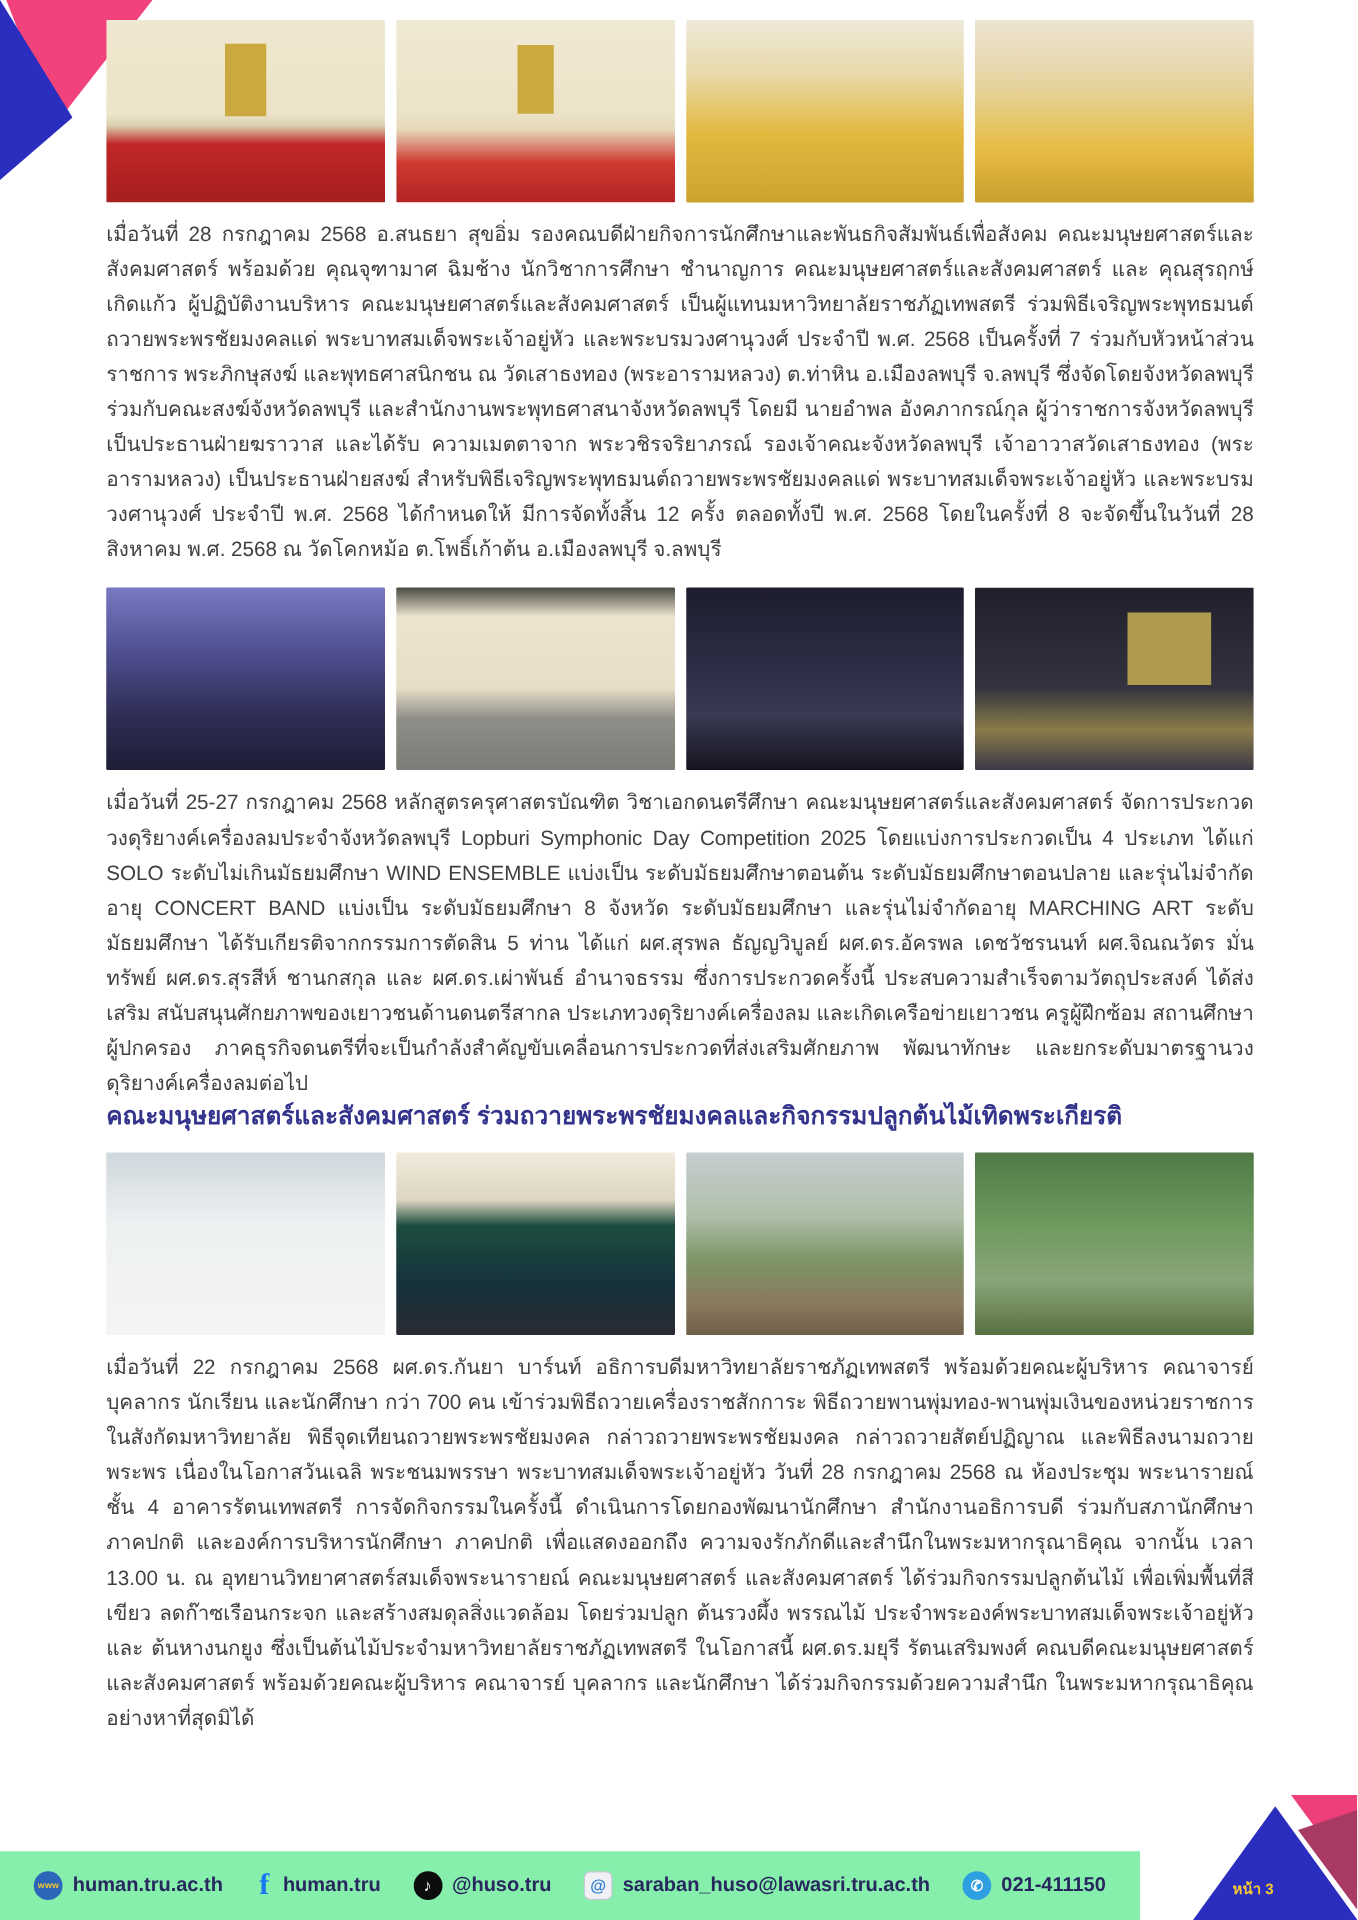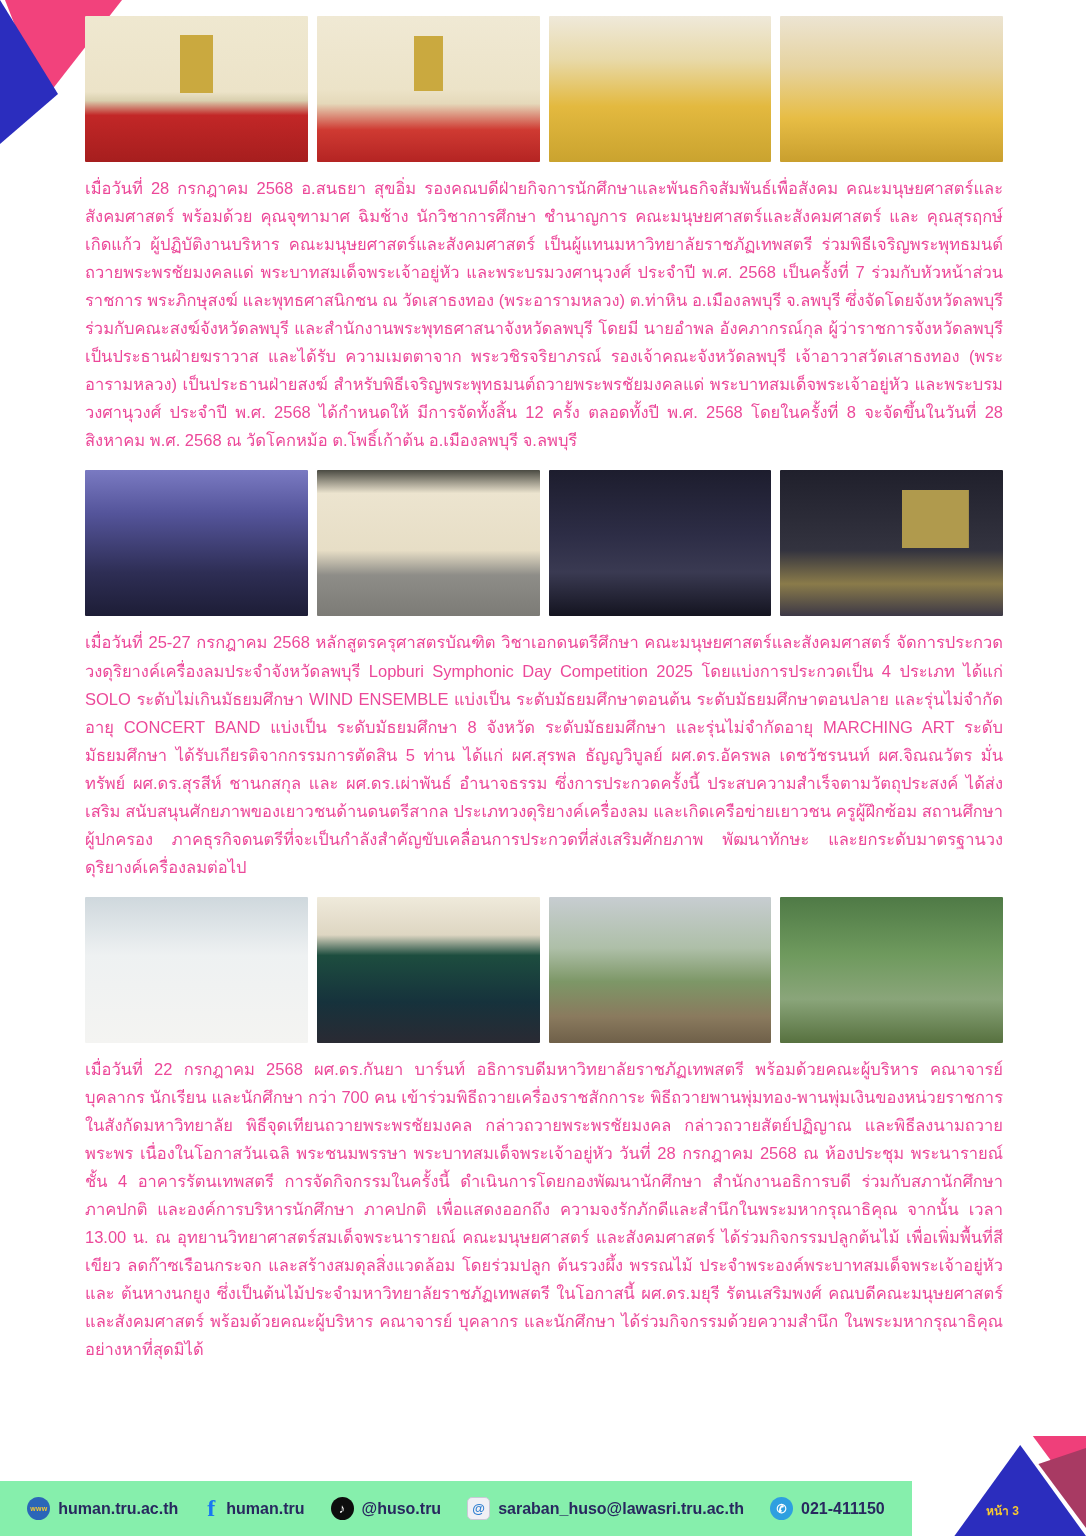--- a/index.html
+++ b/index.html
@@ -23,21 +23,21 @@
   .corner-br .page-label{position:absolute;bottom:16px;left:40px;color:#f5c832;
     font-weight:bold;font-size:12px;z-index:3;}
   
   .content{position:absolute;left:85px;width:918px;top:0;}
   h2.thai{color:#34348c;font-size:19.5px;font-weight:bold;margin:0;line-height:1.3;}
   h2.latin{color:#34348c;font-size:23px;font-weight:bold;margin:0;line-height:1.2;}
   .headline-1{margin-top:97px;}
   .headline-2{margin-top:14px;}
   .headline-3{margin-top:16px;font-size:21px;}
   p.body-text{
-    margin:12px 0 0 0;color:#ec4899;font-size:16.5px;line-height:1.70;
+    margin:12px 0 0 0;color:#404040;font-size:16.5px;line-height:1.70;
     text-align:justify;text-justify:inter-word;
   }
   .photo-row{display:flex;gap:9px;margin-top:16px;}
   .photo{flex:1 1 0;height:146px;border-radius:1px;}
   
   .p1a{background:
     linear-gradient(#caa93f,#caa93f) 50% 22%/15% 40% no-repeat,
     linear-gradient(180deg,#efe8d0 0%,#ece3c8 52%,#d9cfae 58%,#c22727 68%,#a61e1e 100%);}
   .p1b{background:
     linear-gradient(#caa93f,#caa93f) 50% 22%/13% 38% no-repeat,
@@ -89,20 +89,21 @@
   <p class="body-text">เมื่อวันที่ 28 กรกฎาคม 2568 อ.สนธยา สุขอิ่ม รองคณบดีฝ่ายกิจการนักศึกษาและพันธกิจสัมพันธ์เพื่อสังคม คณะมนุษยศาสตร์และสังคมศาสตร์ พร้อมด้วย คุณจุฑามาศ ฉิมช้าง นักวิชาการศึกษา ชำนาญการ คณะมนุษยศาสตร์และสังคมศาสตร์ และ คุณสุรฤกษ์ เกิดแก้ว ผู้ปฏิบัติงานบริหาร คณะมนุษยศาสตร์และสังคมศาสตร์ เป็นผู้แทนมหาวิทยาลัยราชภัฏเทพสตรี ร่วมพิธีเจริญพระพุทธมนต์ถวายพระพรชัยมงคลแด่ พระบาทสมเด็จพระเจ้าอยู่หัว และพระบรมวงศานุวงศ์ ประจำปี พ.ศ. 2568 เป็นครั้งที่ 7 ร่วมกับหัวหน้าส่วนราชการ พระภิกษุสงฆ์ และพุทธศาสนิกชน ณ วัดเสาธงทอง (พระอารามหลวง) ต.ท่าหิน อ.เมืองลพบุรี จ.ลพบุรี ซึ่งจัดโดยจังหวัดลพบุรี ร่วมกับคณะสงฆ์จังหวัดลพบุรี และสำนักงานพระพุทธศาสนาจังหวัดลพบุรี โดยมี นายอำพล อังคภากรณ์กุล ผู้ว่าราชการจังหวัดลพบุรี เป็นประธานฝ่ายฆราวาส และได้รับ ความเมตตาจาก พระวชิรจริยาภรณ์ รองเจ้าคณะจังหวัดลพบุรี เจ้าอาวาสวัดเสาธงทอง (พระอารามหลวง) เป็นประธานฝ่ายสงฆ์ สำหรับพิธีเจริญพระพุทธมนต์ถวายพระพรชัยมงคลแด่ พระบาทสมเด็จพระเจ้าอยู่หัว และพระบรมวงศานุวงศ์ ประจำปี พ.ศ. 2568 ได้กำหนดให้ มีการจัดทั้งสิ้น 12 ครั้ง ตลอดทั้งปี พ.ศ. 2568 โดยในครั้งที่ 8 จะจัดขึ้นในวันที่ 28 สิงหาคม พ.ศ. 2568 ณ วัดโคกหม้อ ต.โพธิ์เก้าต้น อ.เมืองลพบุรี จ.ลพบุรี</p>
 
   <div class="photo-row">
     <div class="photo p2a"></div>
     <div class="photo p2b"></div>
     <div class="photo p2c"></div>
     <div class="photo p2d"></div>
   </div>
   <p class="body-text">เมื่อวันที่ 25-27 กรกฎาคม 2568 หลักสูตรครุศาสตรบัณฑิต วิชาเอกดนตรีศึกษา คณะมนุษยศาสตร์และสังคมศาสตร์ จัดการประกวดวงดุริยางค์เครื่องลมประจำจังหวัดลพบุรี Lopburi Symphonic Day Competition 2025 โดยแบ่งการประกวดเป็น 4 ประเภท ได้แก่ SOLO ระดับไม่เกินมัธยมศึกษา WIND ENSEMBLE แบ่งเป็น ระดับมัธยมศึกษาตอนต้น ระดับมัธยมศึกษาตอนปลาย และรุ่นไม่จำกัดอายุ CONCERT BAND แบ่งเป็น ระดับมัธยมศึกษา 8 จังหวัด ระดับมัธยมศึกษา และรุ่นไม่จำกัดอายุ MARCHING ART ระดับมัธยมศึกษา ได้รับเกียรติจากกรรมการตัดสิน 5 ท่าน ได้แก่ ผศ.สุรพล ธัญญวิบูลย์ ผศ.ดร.อัครพล เดชวัชรนนท์ ผศ.จิณณวัตร มั่นทรัพย์ ผศ.ดร.สุรสีห์ ชานกสกุล และ ผศ.ดร.เผ่าพันธ์ อำนาจธรรม ซึ่งการประกวดครั้งนี้ ประสบความสำเร็จตามวัตถุประสงค์ ได้ส่งเสริม สนับสนุนศักยภาพของเยาวชนด้านดนตรีสากล ประเภทวงดุริยางค์เครื่องลม และเกิดเครือข่ายเยาวชน ครูผู้ฝึกซ้อม สถานศึกษา ผู้ปกครอง ภาคธุรกิจดนตรีที่จะเป็นกำลังสำคัญขับเคลื่อนการประกวดที่ส่งเสริมศักยภาพ พัฒนาทักษะ และยกระดับมาตรฐานวงดุริยางค์เครื่องลมต่อไป</p>
 
+  <h2 class="thai headline-3">คณะมนุษยศาสตร์และสังคมศาสตร์ ร่วมถวายพระพรชัยมงคลและกิจกรรมปลูกต้นไม้เทิดพระเกียรติ</h2>
   <div class="photo-row">
     <div class="photo p3a"></div>
     <div class="photo p3b"></div>
     <div class="photo p3c"></div>
     <div class="photo p3d"></div>
   </div>
   <p class="body-text">เมื่อวันที่ 22 กรกฎาคม 2568 ผศ.ดร.กันยา บาร์นท์ อธิการบดีมหาวิทยาลัยราชภัฏเทพสตรี พร้อมด้วยคณะผู้บริหาร คณาจารย์ บุคลากร นักเรียน และนักศึกษา กว่า 700 คน เข้าร่วมพิธีถวายเครื่องราชสักการะ พิธีถวายพานพุ่มทอง-พานพุ่มเงินของหน่วยราชการในสังกัดมหาวิทยาลัย พิธีจุดเทียนถวายพระพรชัยมงคล กล่าวถวายพระพรชัยมงคล กล่าวถวายสัตย์ปฏิญาณ และพิธีลงนามถวายพระพร เนื่องในโอกาสวันเฉลิ พระชนมพรรษา พระบาทสมเด็จพระเจ้าอยู่หัว วันที่ 28 กรกฎาคม 2568 ณ ห้องประชุม พระนารายณ์ ชั้น 4 อาคารรัตนเทพสตรี การจัดกิจกรรมในครั้งนี้ ดำเนินการโดยกองพัฒนานักศึกษา สำนักงานอธิการบดี ร่วมกับสภานักศึกษา ภาคปกติ และองค์การบริหารนักศึกษา ภาคปกติ เพื่อแสดงออกถึง ความจงรักภักดีและสำนึกในพระมหากรุณาธิคุณ จากนั้น เวลา 13.00 น. ณ อุทยานวิทยาศาสตร์สมเด็จพระนารายณ์ คณะมนุษยศาสตร์ และสังคมศาสตร์ ได้ร่วมกิจกรรมปลูกต้นไม้ เพื่อเพิ่มพื้นที่สีเขียว ลดก๊าซเรือนกระจก และสร้างสมดุลสิ่งแวดล้อม โดยร่วมปลูก ต้นรวงผึ้ง พรรณไม้ ประจำพระองค์พระบาทสมเด็จพระเจ้าอยู่หัว และ ต้นหางนกยูง ซึ่งเป็นต้นไม้ประจำมหาวิทยาลัยราชภัฏเทพสตรี ในโอกาสนี้ ผศ.ดร.มยุรี รัตนเสริมพงศ์ คณบดีคณะมนุษยศาสตร์และสังคมศาสตร์ พร้อมด้วยคณะผู้บริหาร คณาจารย์ บุคลากร และนักศึกษา ได้ร่วมกิจกรรมด้วยความสำนึก ในพระมหากรุณาธิคุณอย่างหาที่สุดมิได้</p>
 
 </div>
 

